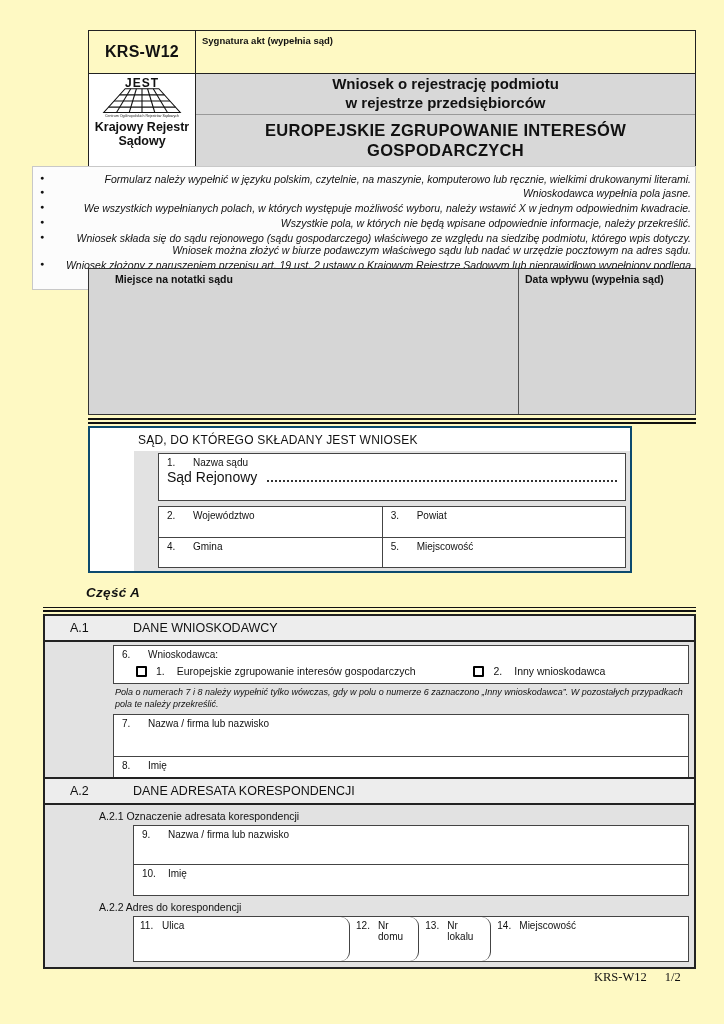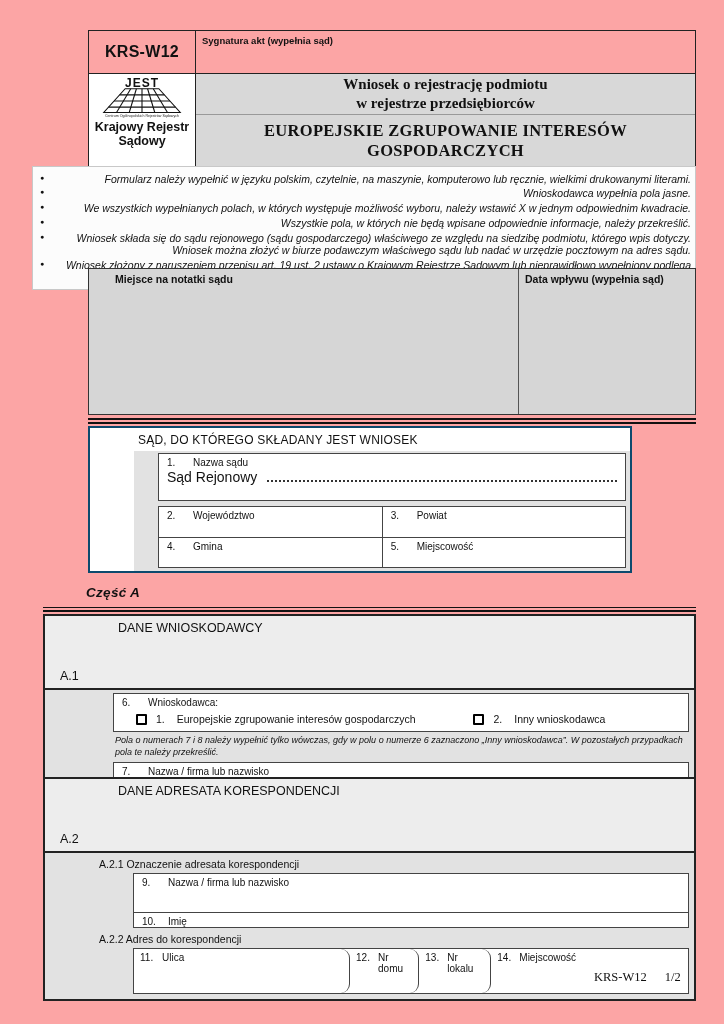--- a/index.html
+++ b/index.html
@@ -1,32 +1,32 @@
 <!DOCTYPE html>
 <html><head>
 <meta charset="utf-8">
 <style>
   * { margin:0; padding:0; box-sizing:border-box; }
   html,body { width:724px; height:1024px; background:#ffffff; }
   body { font-family:"Liberation Sans", sans-serif; color:#111; position:relative; overflow:hidden; }
-  .page { position:absolute; inset:0; background:#fca5a5; }
+  .page { position:absolute; inset:0; background:#fef9c3; }
 
   
   .header-table { position:absolute; left:88px; top:30px; width:608px; border:1px solid #222; }
   .ht-row1 { display:flex; height:43px; border-bottom:1px solid #222; }
   .ht-code { width:107px; border-right:1px solid #222; display:flex; align-items:center; justify-content:center;
              font-weight:bold; font-size:16px; letter-spacing:0.3px; }
   .ht-sig { flex:1; padding:4px 6px; font-size:9.5px; font-weight:bold; }
   .ht-row2 { display:flex; height:92px; }
   .ht-logo { width:107px; border-right:1px solid #222; background:#fff; text-align:center; padding-top:3px; }
   .cors-text { font-weight:bold; font-size:12px; letter-spacing:1px; line-height:1; }
   .cors-grid { display:block; margin:-1px auto 0 auto; }
   .cors-caption { font-size:4px; line-height:1; color:#222; transform:scale(0.9); white-space:nowrap; }
   .registry-name { font-weight:bold; font-size:12.5px; line-height:1.15; margin-top:2px; }
-  .ht-title { flex:1; background:#d8d8d8; display:flex; flex-direction:column;font-family:Liberation Serif, serif; }
+  .ht-title { flex:1; background:#d8d8d8; display:flex; flex-direction:column; }
   .title-upper { height:40px; display:flex; flex-direction:column; justify-content:center; text-align:center;
                  font-weight:bold; font-size:15px; line-height:1.25; }
   .title-lower { flex:1; border-top:1px solid #999; display:flex; flex-direction:column; justify-content:center;
                  text-align:center; font-weight:bold; font-size:16.5px; line-height:1.2; letter-spacing:0.3px; }
 
   
   .instructions { position:absolute; left:32px; top:166px; width:664px; background:#fcfcfc;
                   border:1px solid #c8c8c8; padding:3px 4px 2px 2px; }
   .instructions ul { list-style:none; }
   .instructions li { position:relative; padding-left:20px; font-size:10.5px; font-style:italic;
@@ -61,36 +61,36 @@
   .parta-heading { position:absolute; left:86px; top:585px; font-weight:bold; font-style:italic;
                    font-size:13.5px; letter-spacing:0.3px; }
   .parta-rule { position:absolute; left:43px; top:607px; width:653px; height:5px;
                 border-top:1px solid #111; border-bottom:2px solid #111; }
 
   .sec-box { position:absolute; left:43px; width:653px; border:2px solid #222; background:#e2e2e2; }
   .a1-box { top:614px; }
   .a2-box { top:777px; }
   .box-header { display:flex; background:#ededed; border-bottom:2px solid #222; padding:5px 0;
                 font-size:12.5px; background-clip:padding-box; }
-  .box-code { width:73px; padding-left:15px;margin-top:48px; }
+  .box-code { width:88px; padding-left:25px; }
   .box-title { flex:1; }
   .a1-body { padding:3px 5px 5px 68px; }
   .opt-row { display:flex; align-items:center; padding:3px 0 6px 22px; font-size:10.5px; }
   .opt { display:flex; align-items:center; }
   .opt + .opt { margin-left:58px; }
   .cb { width:11px; height:11px; border:2px solid #000; background:#fff; margin-right:9px; border-radius:1px; }
   .onum { margin-right:12px; }
   .note { font-size:9px; font-style:italic; line-height:1.3; padding:3px 4px 4px 2px; }
   .f7 { height:43px; }
   .f8 { height:27px; margin-top:-1px; }
   .a2-body { padding:0 5px 5px 0; }
   .sub-label { font-size:10.5px; padding:5px 0 3px 54px; }
   .a2-fields { margin-left:88px; }
   .f9 { height:40px; }
-  .f10 { height:16px; margin-top:-1px; }
+  .f10 { height:32px; margin-top:-1px; }
   .addr-row { display:flex; height:46px; background:#fff; border:1px solid #444; margin-left:88px; }
   .ac { border-right:1px solid #444;border-radius:9px; }
   .ac-11 { flex-basis:39%; }
   .ac-12 { flex-basis:12.5%; }
   .ac-13 { flex-basis:13%; }
   .ac-14 { flex:1; border-right:none; }
   .ac .flabel { padding:3px 4px 2px 6px; }
   .ac .fnum { min-width:14px; margin-right:8px; }
 
   

